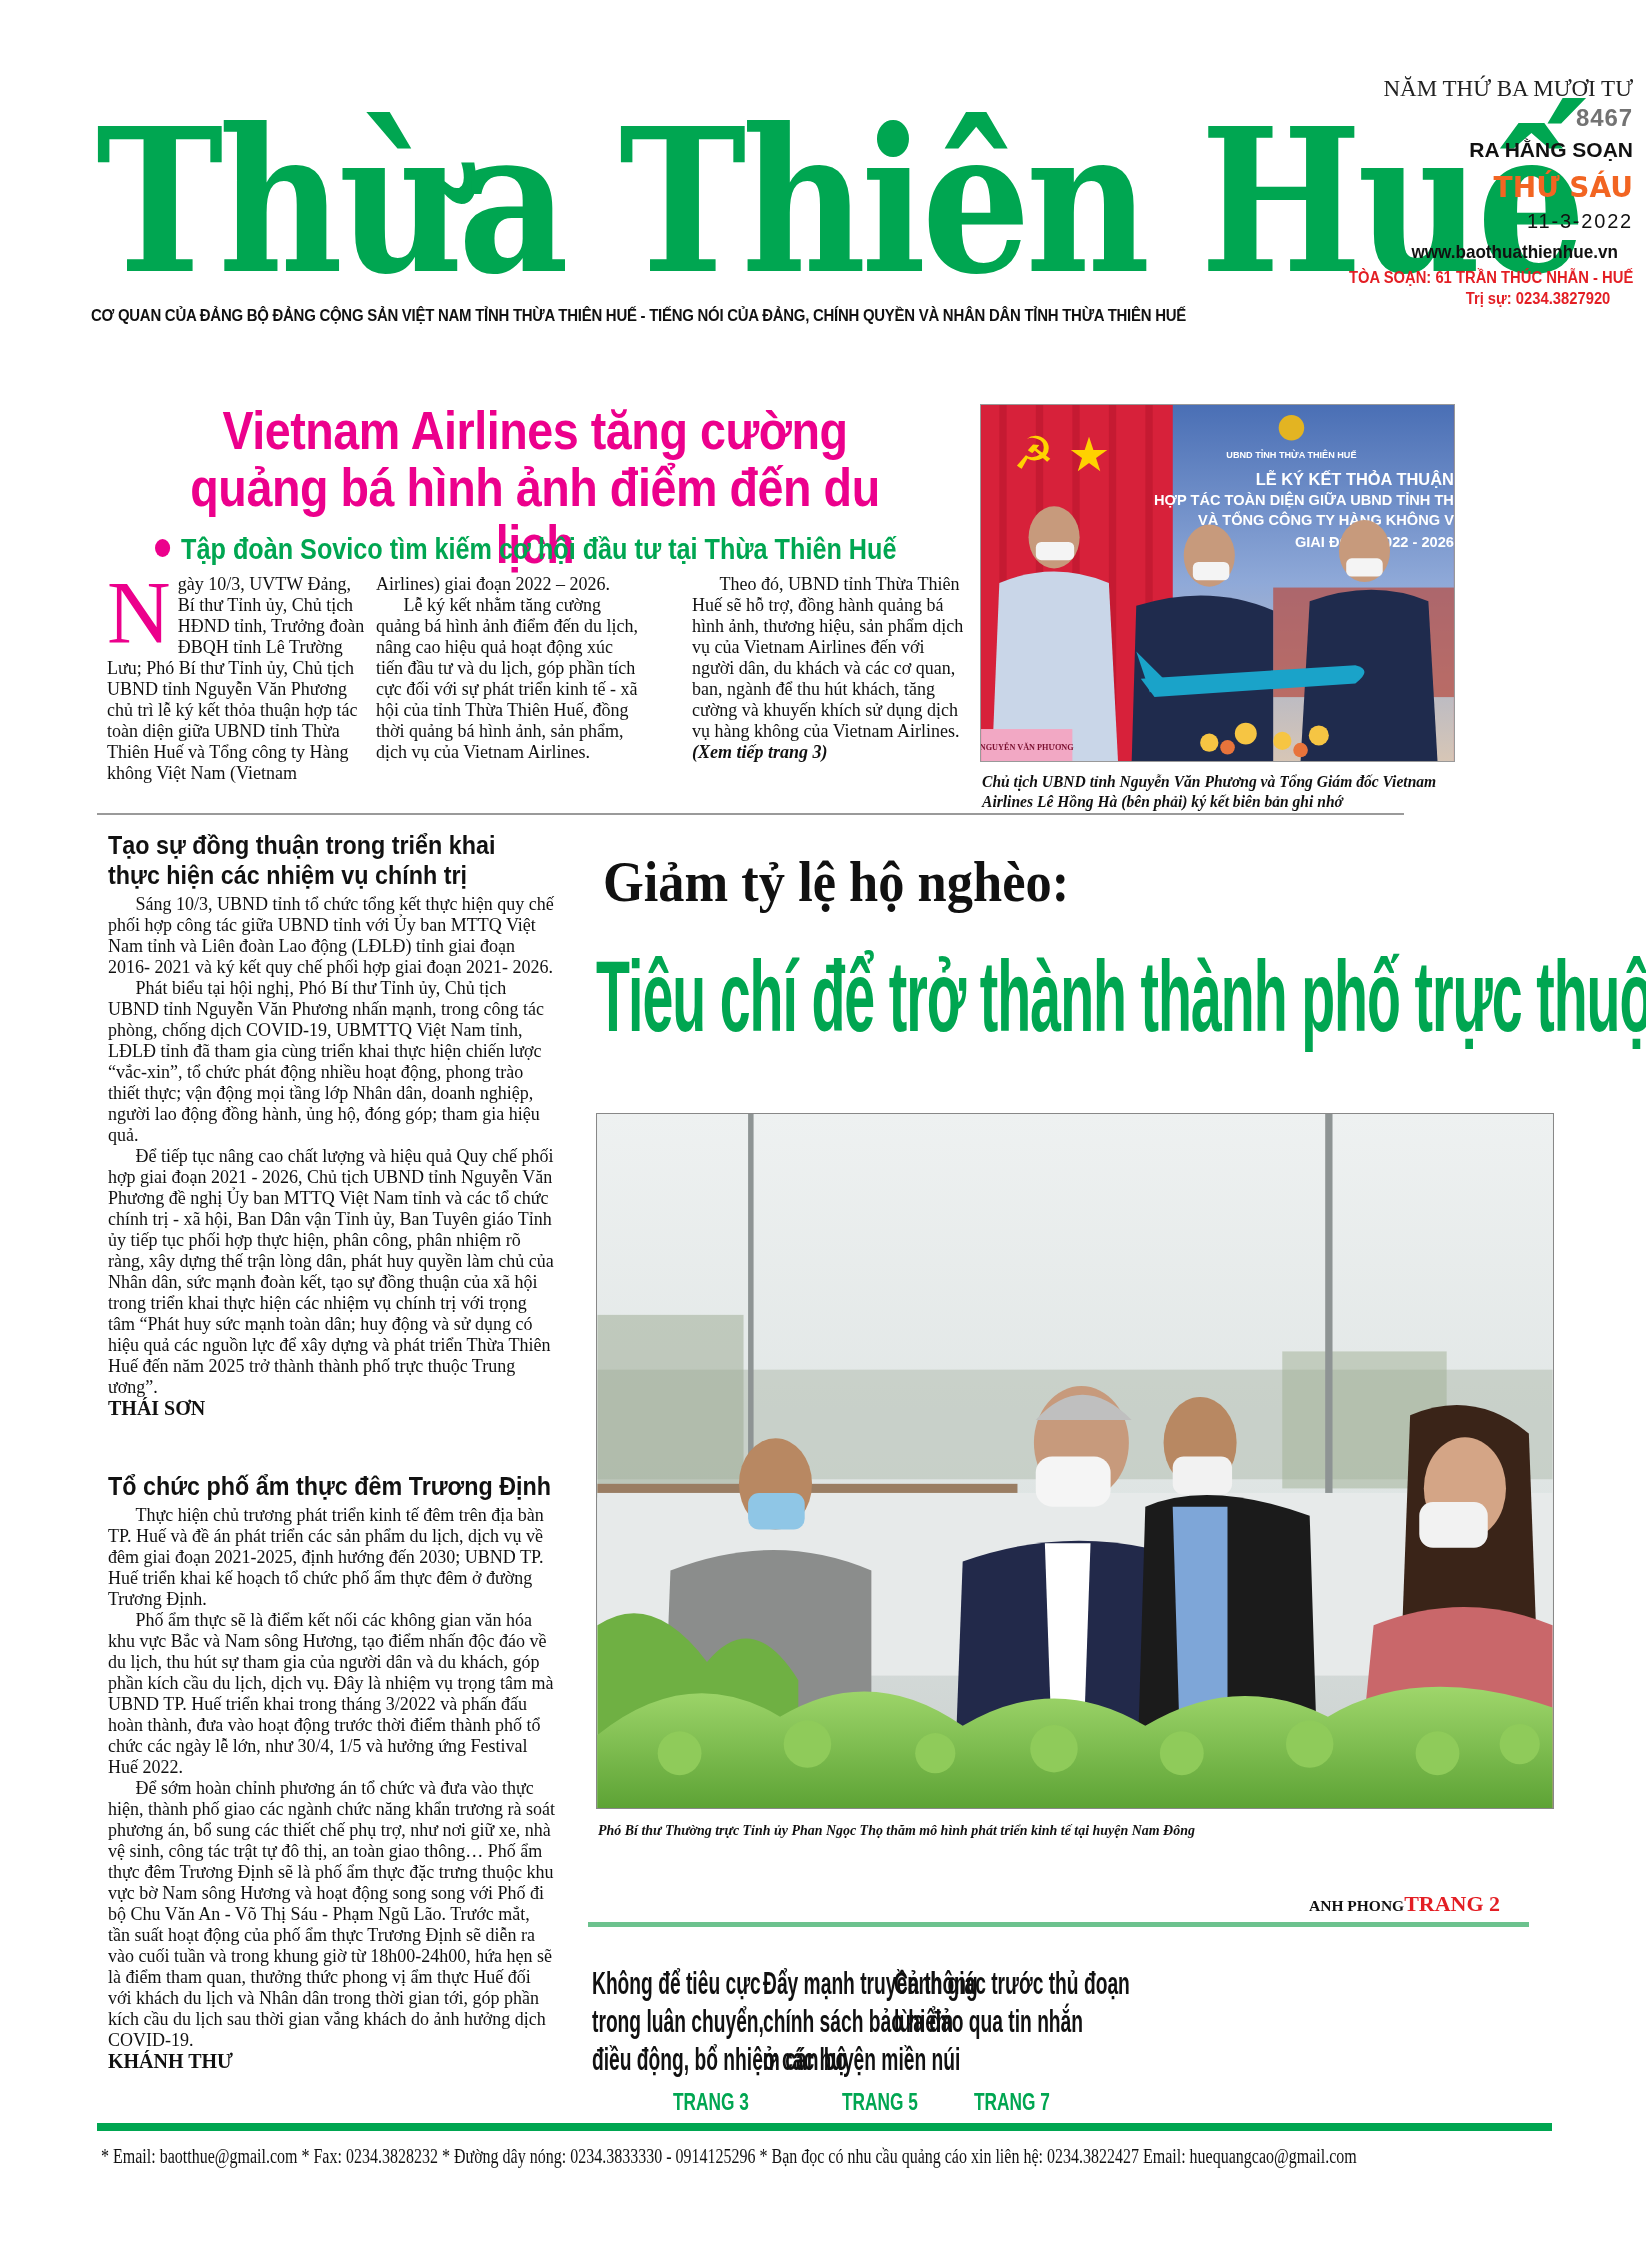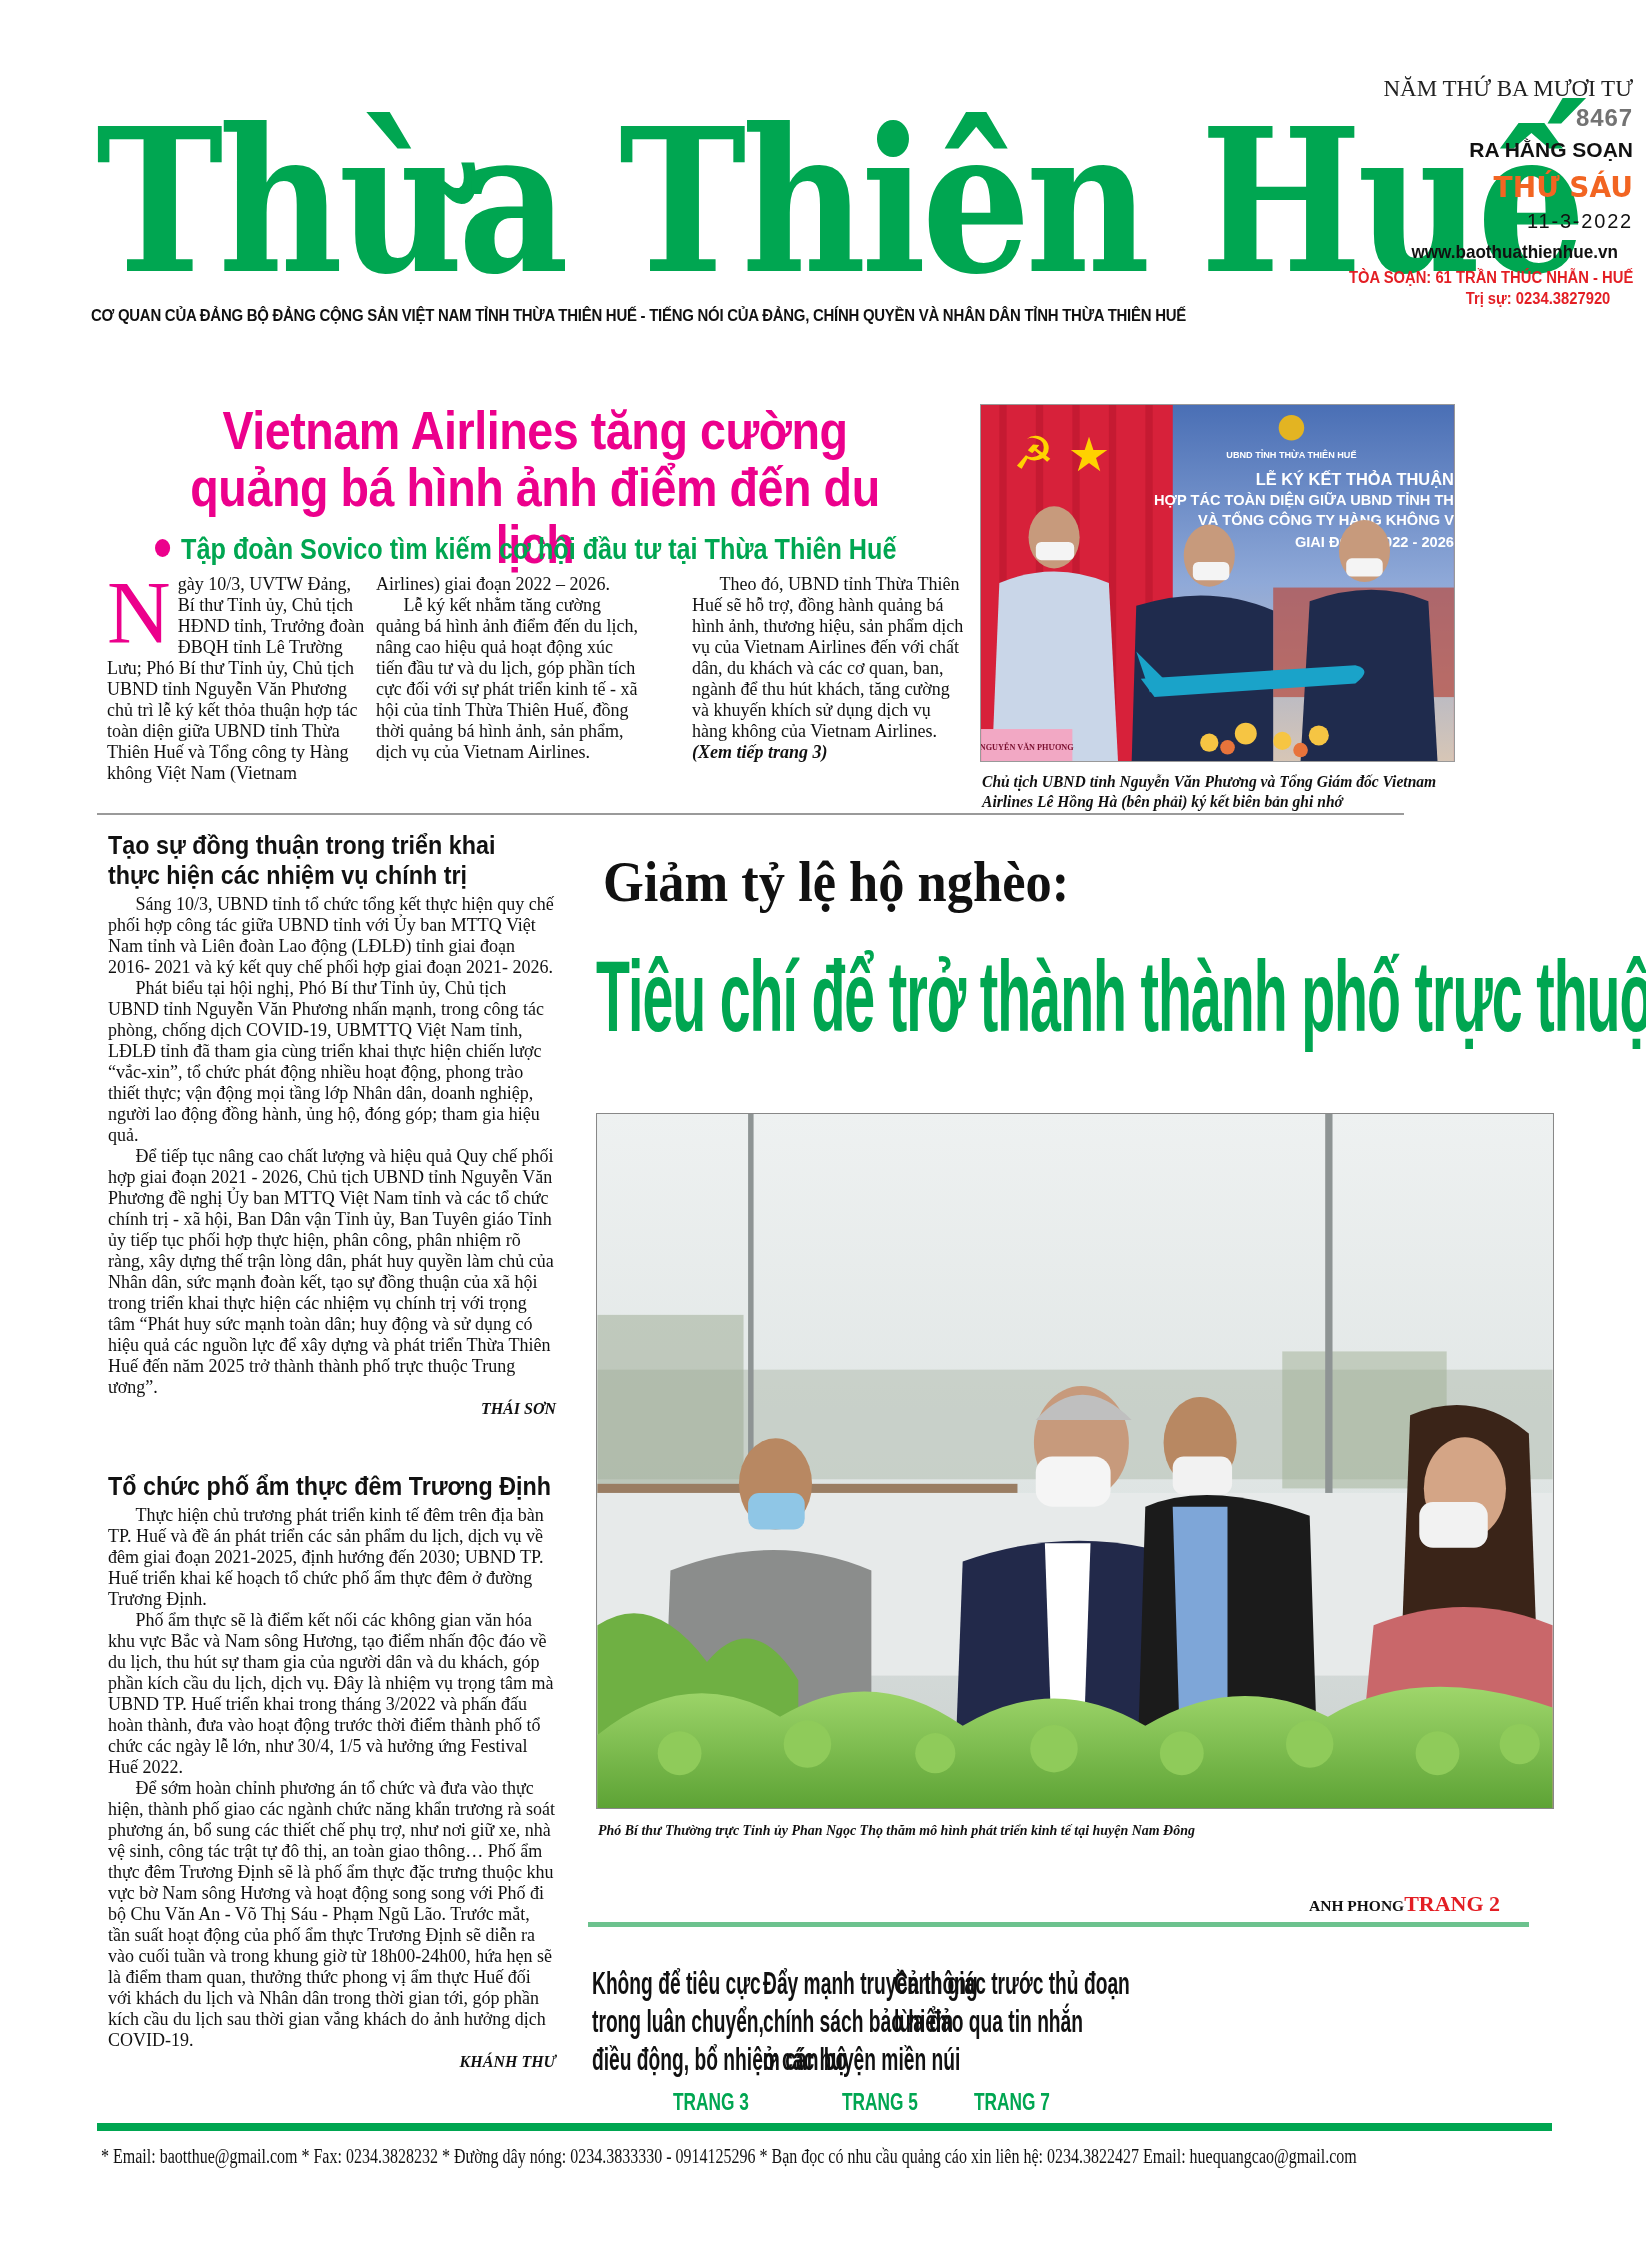--- a/index.html
+++ b/index.html
@@ -38,21 +38,21 @@
   .photo1-caption { left: 982px; top: 772px; width: 512px; font-style: italic; font-weight: bold; font-size: 16.4px; line-height: 20px; transform: scaleX(0.95); transform-origin: left top; }
 
   .rule-gray { height: 1.8px; background: #9a9a9a; }
 
   
   .side-h { font-family: "Liberation Sans", sans-serif; font-weight: bold; font-size: 26.5px; line-height: 30px; color: #111; transform: scaleX(0.88); transform-origin: left top; white-space: nowrap; }
   .side1-h { left: 108px; top: 830px; width: 457px; }
   .side1-b { left: 108px; top: 894px; width: 448px; }
   .side2-h { left: 108px; top: 1471px; width: 457px; }
   .side2-b { left: 108px; top: 1505px; width: 448px; }
-  .byline { text-align: right; font-weight: bold; font-size: 16px; margin-top: 12.8px; font-style: italic; }
+  .byline { font-weight: bold; font-size: 20px; margin-top: 12.8px; }
 
   
   .main-kicker { left: 603px; top: 850px; font-family: "Liberation Serif", serif; font-weight: bold; font-size: 57px; line-height: 64px; color: #111; white-space: nowrap; transform: scaleX(0.92); transform-origin: left top; }
   .main-title { left: 596px; top: 932px; width: 1005px; font-family: "Liberation Sans", sans-serif; font-weight: bold; font-size: 101px; line-height: 128px; color: #00a651; white-space: nowrap; transform: scaleX(0.55); transform-origin: left top; letter-spacing: -1.8px; }
 
   .photo2 { left: 596px; top: 1113px; width: 956px; height: 694px; border: 0.9px solid #888; overflow: hidden; background: #e9ecec; }
   .photo2-caption { left: 598px; top: 1821px; font-style: italic; font-weight: bold; font-size: 15.5px; white-space: nowrap; transform: scaleX(0.9); transform-origin: left top; }
   .credit { left: 1309px; top: 1891px; font-family: "Liberation Serif", serif; font-weight: bold; font-size: 15.5px; color: #111; white-space: nowrap; }
   .credit .pg { color: #e31e24; font-size: 22px; }
 
@@ -96,21 +96,21 @@
 
 <div class="abs col lead-c1">
   <span class="dropcap">N</span>
   <p>gày 10/3, UVTW Đảng, Bí thư Tỉnh ủy, Chủ tịch HĐND tỉnh, Trưởng đoàn ĐBQH tỉnh Lê Trường Lưu; Phó Bí thư Tỉnh ủy, Chủ tịch UBND tỉnh Nguyễn Văn Phương chủ trì lễ ký kết thỏa thuận hợp tác toàn diện giữa UBND tỉnh Thừa Thiên Huế và Tổng công ty Hàng không Việt Nam (Vietnam</p>
 </div>
 <div class="abs col lead-c2">
   <p>Airlines) giai đoạn 2022 – 2026.</p>
   <p class="ind">Lễ ký kết nhằm tăng cường quảng bá hình ảnh điểm đến du lịch, nâng cao hiệu quả hoạt động xúc tiến đầu tư và du lịch, góp phần tích cực đối với sự phát triển kinh tế - xã hội của tỉnh Thừa Thiên Huế, đồng thời quảng bá hình ảnh, sản phẩm, dịch vụ của Vietnam Airlines.</p>
 </div>
 <div class="abs col lead-c3">
-  <p class="ind">Theo đó, UBND tỉnh Thừa Thiên Huế sẽ hỗ trợ, đồng hành quảng bá hình ảnh, thương hiệu, sản phẩm dịch vụ của Vietnam Airlines đến với chất dân, du khách và các cơ quan, ban, ngành để thu hút khách, tăng cường và khuyến khích sử dụng dịch vụ hàng không của Vietnam Airlines.</p>
+  <p class="ind">Theo đó, UBND tỉnh Thừa Thiên Huế sẽ hỗ trợ, đồng hành quảng bá hình ảnh, thương hiệu, sản phẩm dịch vụ của Vietnam Airlines đến với người dân, du khách và các cơ quan, ban, ngành để thu hút khách, tăng cường và khuyến khích sử dụng dịch vụ hàng không của Vietnam Airlines.</p>
   <p class="cont">(Xem tiếp trang 3)</p>
 </div>
 
 <div class="abs photo1">
   <svg width="473" height="356" viewBox="0 0 518 390">
     <defs>
       <linearGradient id="bg1" x1="0" y1="0" x2="0" y2="1">
         <stop offset="0" stop-color="#4a6fb5"></stop>
         <stop offset="0.5" stop-color="#8fa9d8"></stop>
         <stop offset="1" stop-color="#d7c6b6"></stop>

